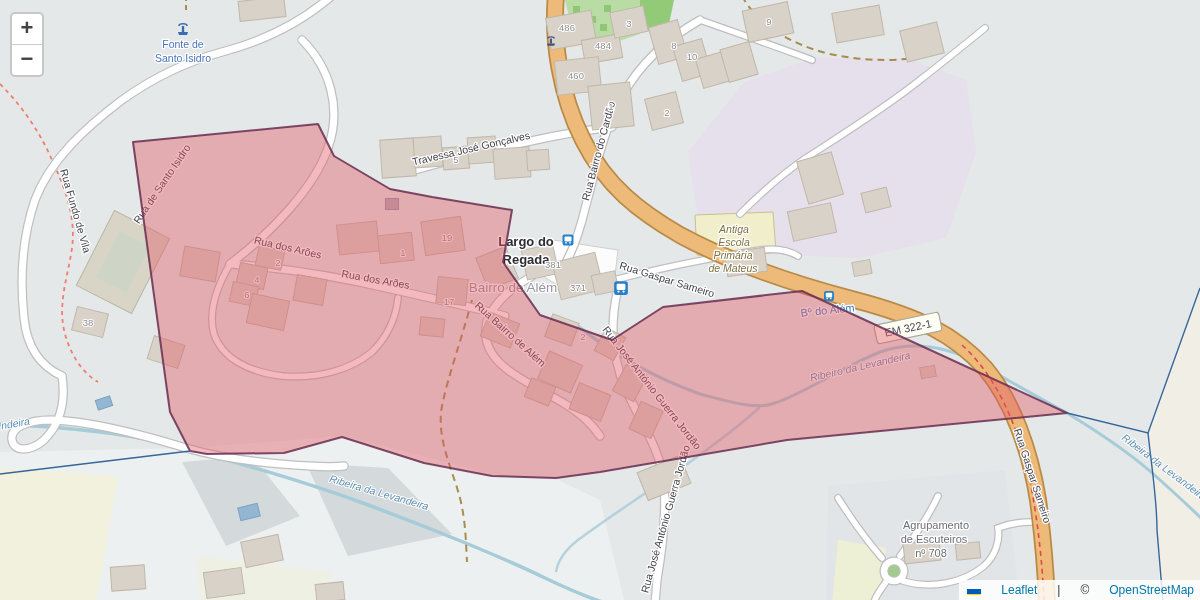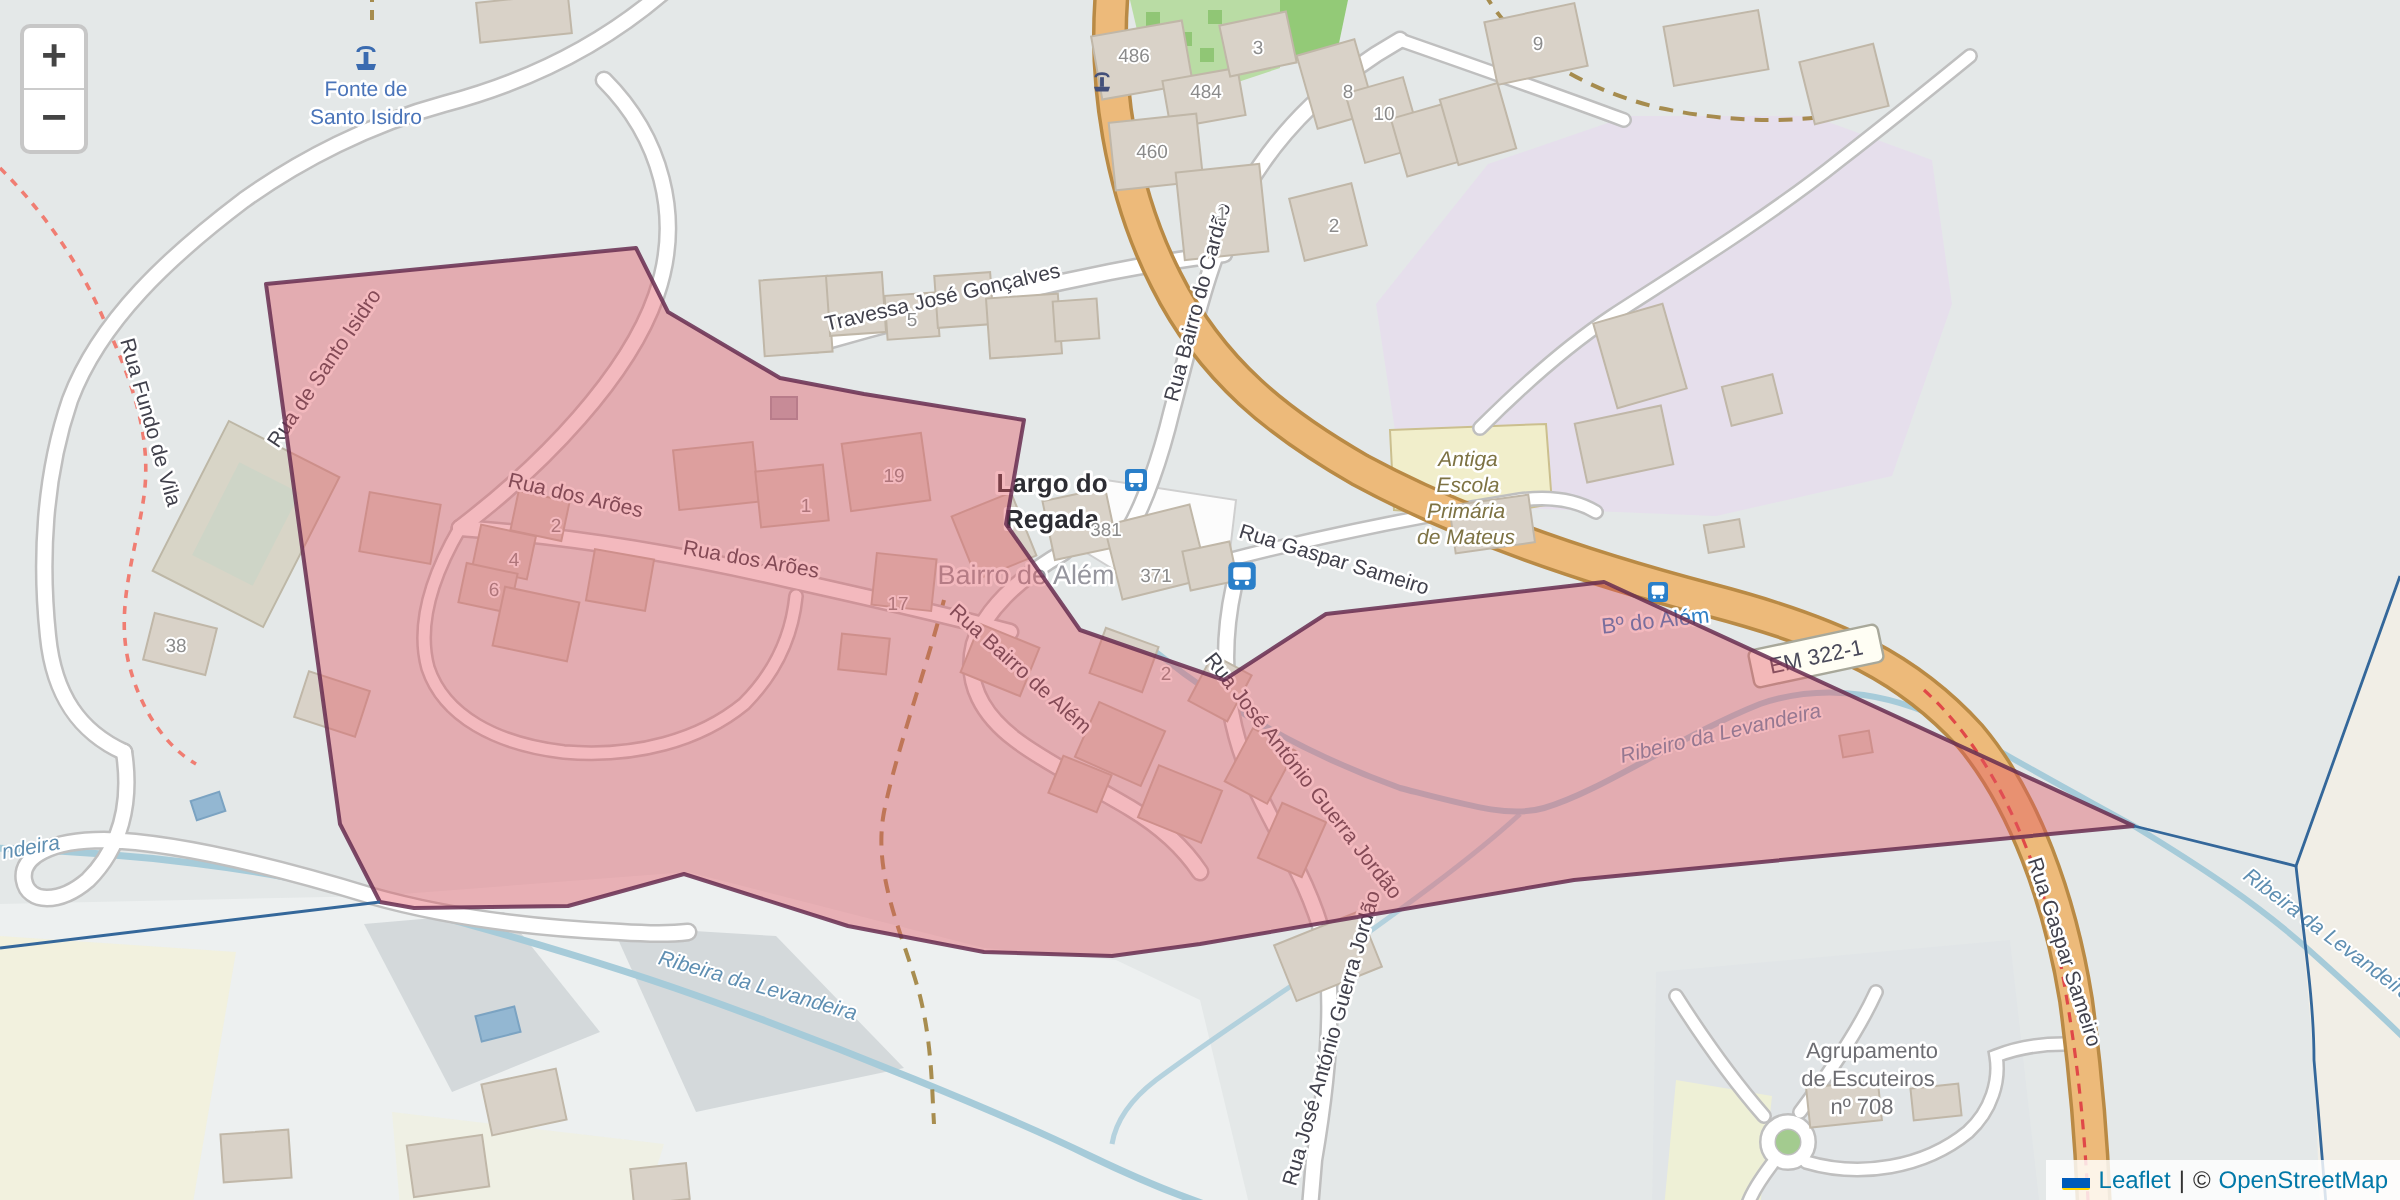--- a/index.html
+++ b/index.html
@@ -26,21 +26,21 @@
   .rcase2{fill:none;stroke:#bfbfbf;stroke-width:8;stroke-linecap:round;}
   .rfill2{fill:none;stroke:#ffffff;stroke-width:5.5;stroke-linecap:round;}
   
   .zoomctl{position:absolute;left:10px;top:12px;width:34px;background:#fff;
     border:2px solid rgba(0,0,0,0.22);border-radius:5px;box-sizing:border-box;}
   .zoomctl a{display:block;width:30px;height:30px;line-height:28px;text-align:center;
     font-size:22px;font-weight:bold;color:#444;text-decoration:none;cursor:pointer;}
   .zoomctl a:first-child{border-bottom:1px solid #ccc;}
   .attribution{position:absolute;right:0;bottom:0;height:20px;line-height:20px;
     background:rgba(255,255,255,0.82);padding:0 6px 0 8px;font-size:12px;color:#333;
-    display:flex;align-items:center;gap:4px;}
+    display:flex;align-items:center;gap:20px;}
   .attribution a{color:#0078A8;text-decoration:none;cursor:pointer;}
   .flag{display:inline-block;width:14px;height:10px;border-radius:1px;overflow:hidden;}
 </style>
 </head>
 <body>
 
 <div id="app">
 <svg id="mapsvg" width="1200" height="600" viewBox="0 0 1200 600">
 
   <g>

